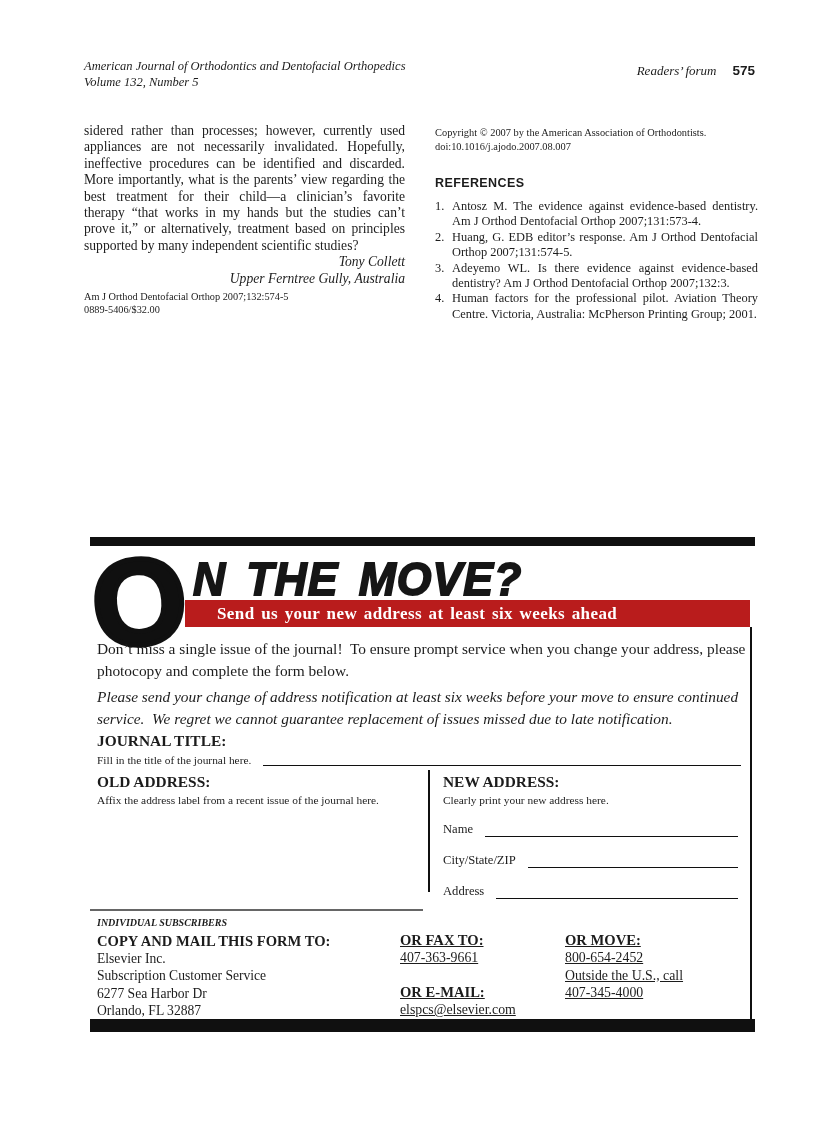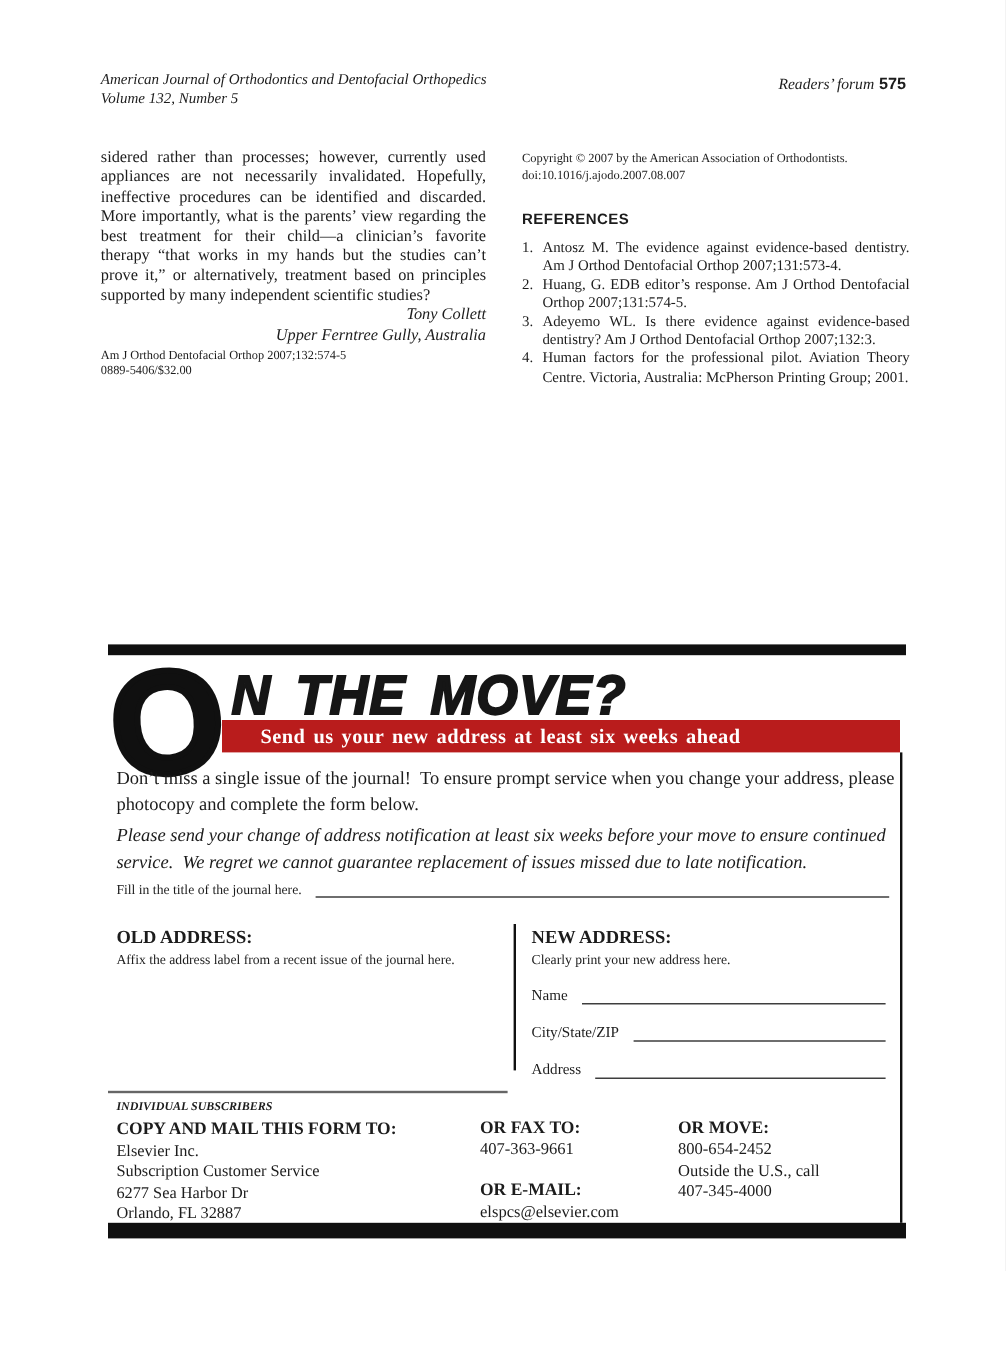--- a/index.html
+++ b/index.html
@@ -6,21 +6,21 @@
   html,body { background:#e8e8e8; }
   #page {
     position:relative; width:838px; height:1122px; background:#ffffff;
     margin:0 auto; overflow:hidden; color:#1c1c1c;
     font-family:"Liberation Serif", serif;
   }
   
   .hdr-left { position:absolute; left:84px; top:59px; font-style:italic; font-size:12.5px; line-height:15.5px; }
   .hdr-right { position:absolute; right:83px; top:61px; white-space:nowrap; }
   .hdr-right .forum { font-style:italic; font-size:13px; }
-  .hdr-right .pageno { font-family:"Liberation Sans", sans-serif; font-weight:bold; font-size:13.5px; margin-left:0; }
+  .hdr-right .pageno { font-family:"Liberation Sans", sans-serif; font-weight:bold; font-size:13.5px; margin-left:12px; }
   
   .col-left { position:absolute; left:84px; top:123px; width:321px; }
   .col-left .body { font-size:13.6px; line-height:16.4px; text-align:justify; }
   .sig { text-align:right; font-style:italic; font-size:13.6px; line-height:16.6px; }
   .cite { margin-top:3px; font-size:10.3px; line-height:13px; }
   .col-right { position:absolute; left:435px; top:126px; width:323px; }
   .small-print { font-size:10.4px; line-height:13.5px; }
   .refs-heading { margin-top:23px; font-family:"Liberation Sans", sans-serif; font-weight:bold; font-size:12.5px; letter-spacing:0.4px; }
   ol.refs { margin-top:9px; list-style:none; counter-reset:ref; font-size:12.4px; line-height:15.4px; text-align:justify; }
   ol.refs li { position:relative; padding-left:17px; counter-increment:ref; }
@@ -58,21 +58,21 @@
   .ad-old .hint, .ad-new .hint { margin-top:3px; }
   .ad-divider-v { position:absolute; left:338px; top:233px; width:1.5px; height:122px; background:#101010; }
   .ad-new { position:absolute; left:353px; top:236px; right:17px; }
   .field-row { display:flex; align-items:flex-end; font-size:12.6px; margin-top:16px; }
   .field-row:first-of-type { margin-top:19px; }
   .field-row .flabel { white-space:nowrap; }
   .ad-footer-line { position:absolute; left:0; top:372px; width:333px; height:2px; background:#666; }
   .ad-sub { position:absolute; left:7px; top:377px; font-size:13.6px; line-height:17.4px; }
   .sub-h1 { font-weight:bold; font-style:italic; font-size:10px; line-height:18px; }
   .sub-h2 { font-weight:bold; font-size:14.6px; line-height:18px; }
-  .ad-fax, .ad-phone { position:absolute; top:395px; font-size:13.8px; line-height:17.4px; }
+  .ad-fax, .ad-phone { position:absolute; top:395px; font-size:13.8px; line-height:17.4px;text-decoration:underline; }
   .ad-fax { left:310px; }
   .ad-phone { left:475px; }
   .or-head { font-weight:bold; font-size:14.6px; }
   .v-gap { height:17px; }
 </style>
 </head>
 <body>
 
 <div id="page">
 
@@ -114,20 +114,21 @@
 
     <div class="ad-o">O</div>
     <div class="ad-headline">N THE MOVE?</div>
     <div class="ad-banner">Send us your new address at least six weeks ahead</div>
     <div class="ad-rightborder"></div>
 
     <p class="ad-intro">Don’t miss a single issue of the journal!  To ensure prompt service when you change your address, please photocopy and complete the form below.</p>
     <p class="ad-notice">Please send your change of address notification at least six weeks before your move to ensure continued service.  We regret we cannot guarantee replacement of issues missed due to late notification.</p>
 
     <div class="ad-jt">
+      <div class="blk-label">JOURNAL TITLE:</div>
       <div class="jt-row">
         <span class="hint">Fill in the title of the journal here.</span>
         <span class="fill-line"></span>
       </div>
     </div>
 
     <div class="ad-old">
       <div class="blk-label">OLD ADDRESS:</div>
       <div class="hint">Affix the address label from a recent issue of the journal here.</div>
     </div>

